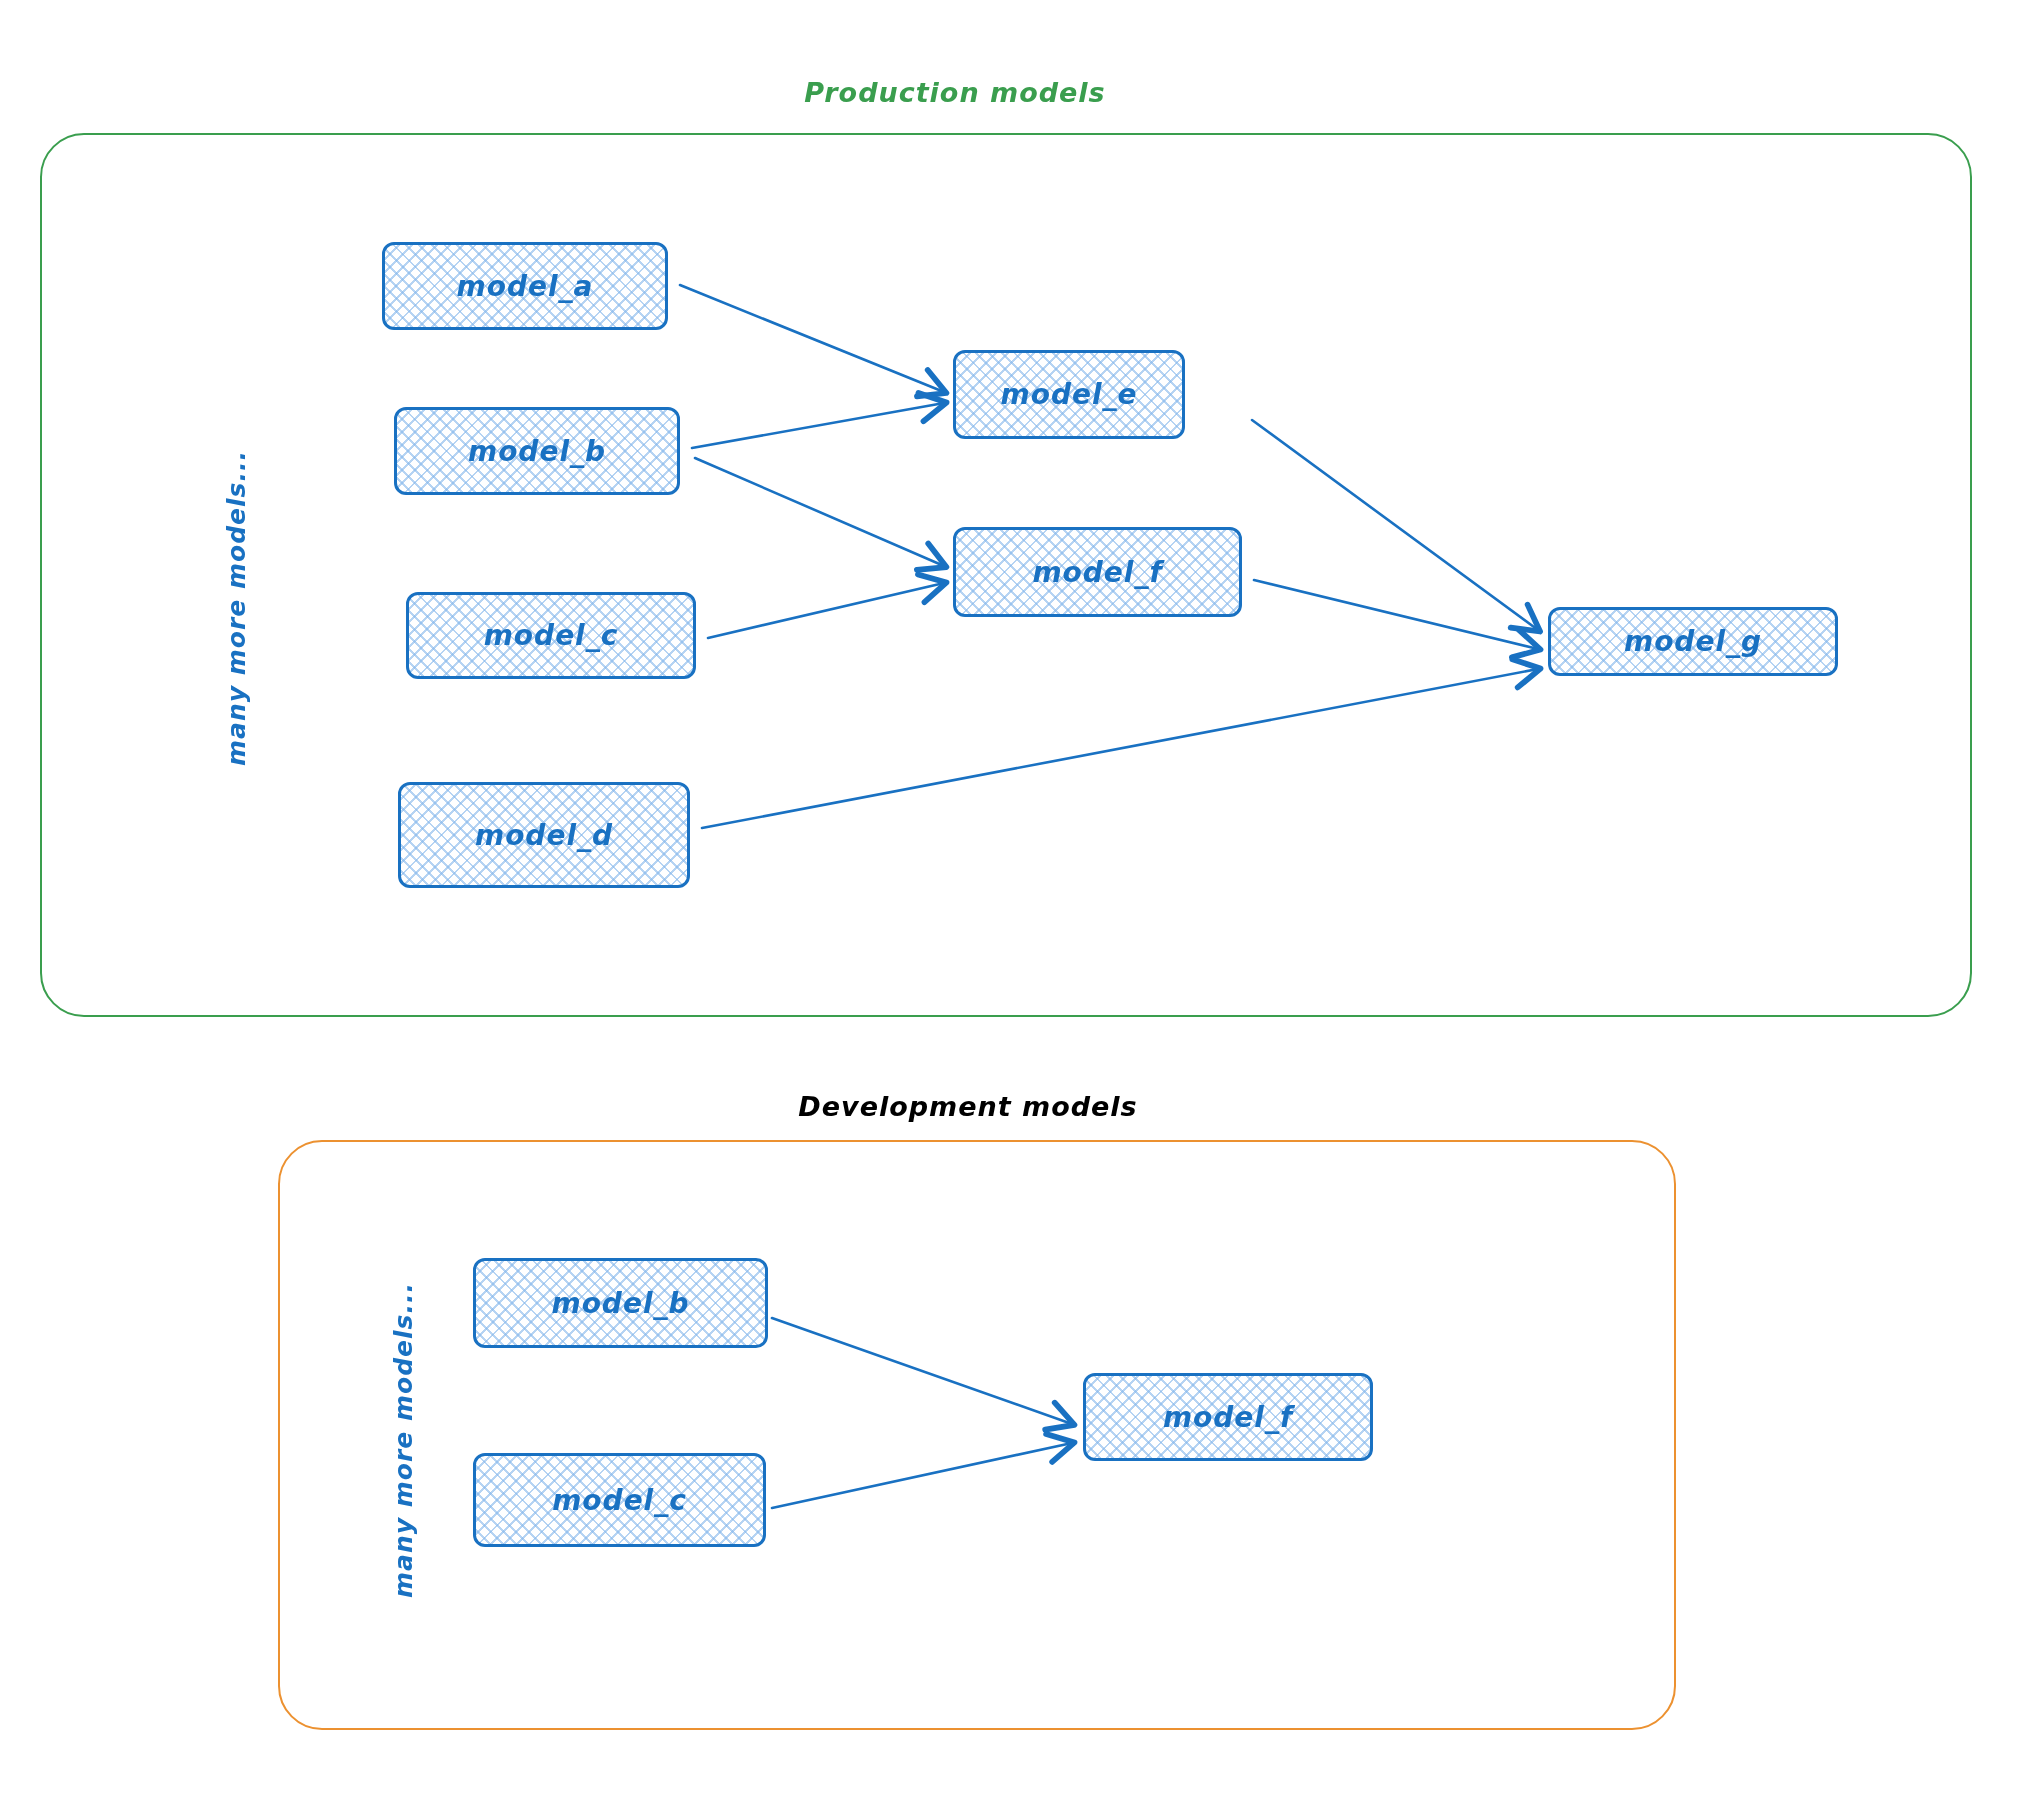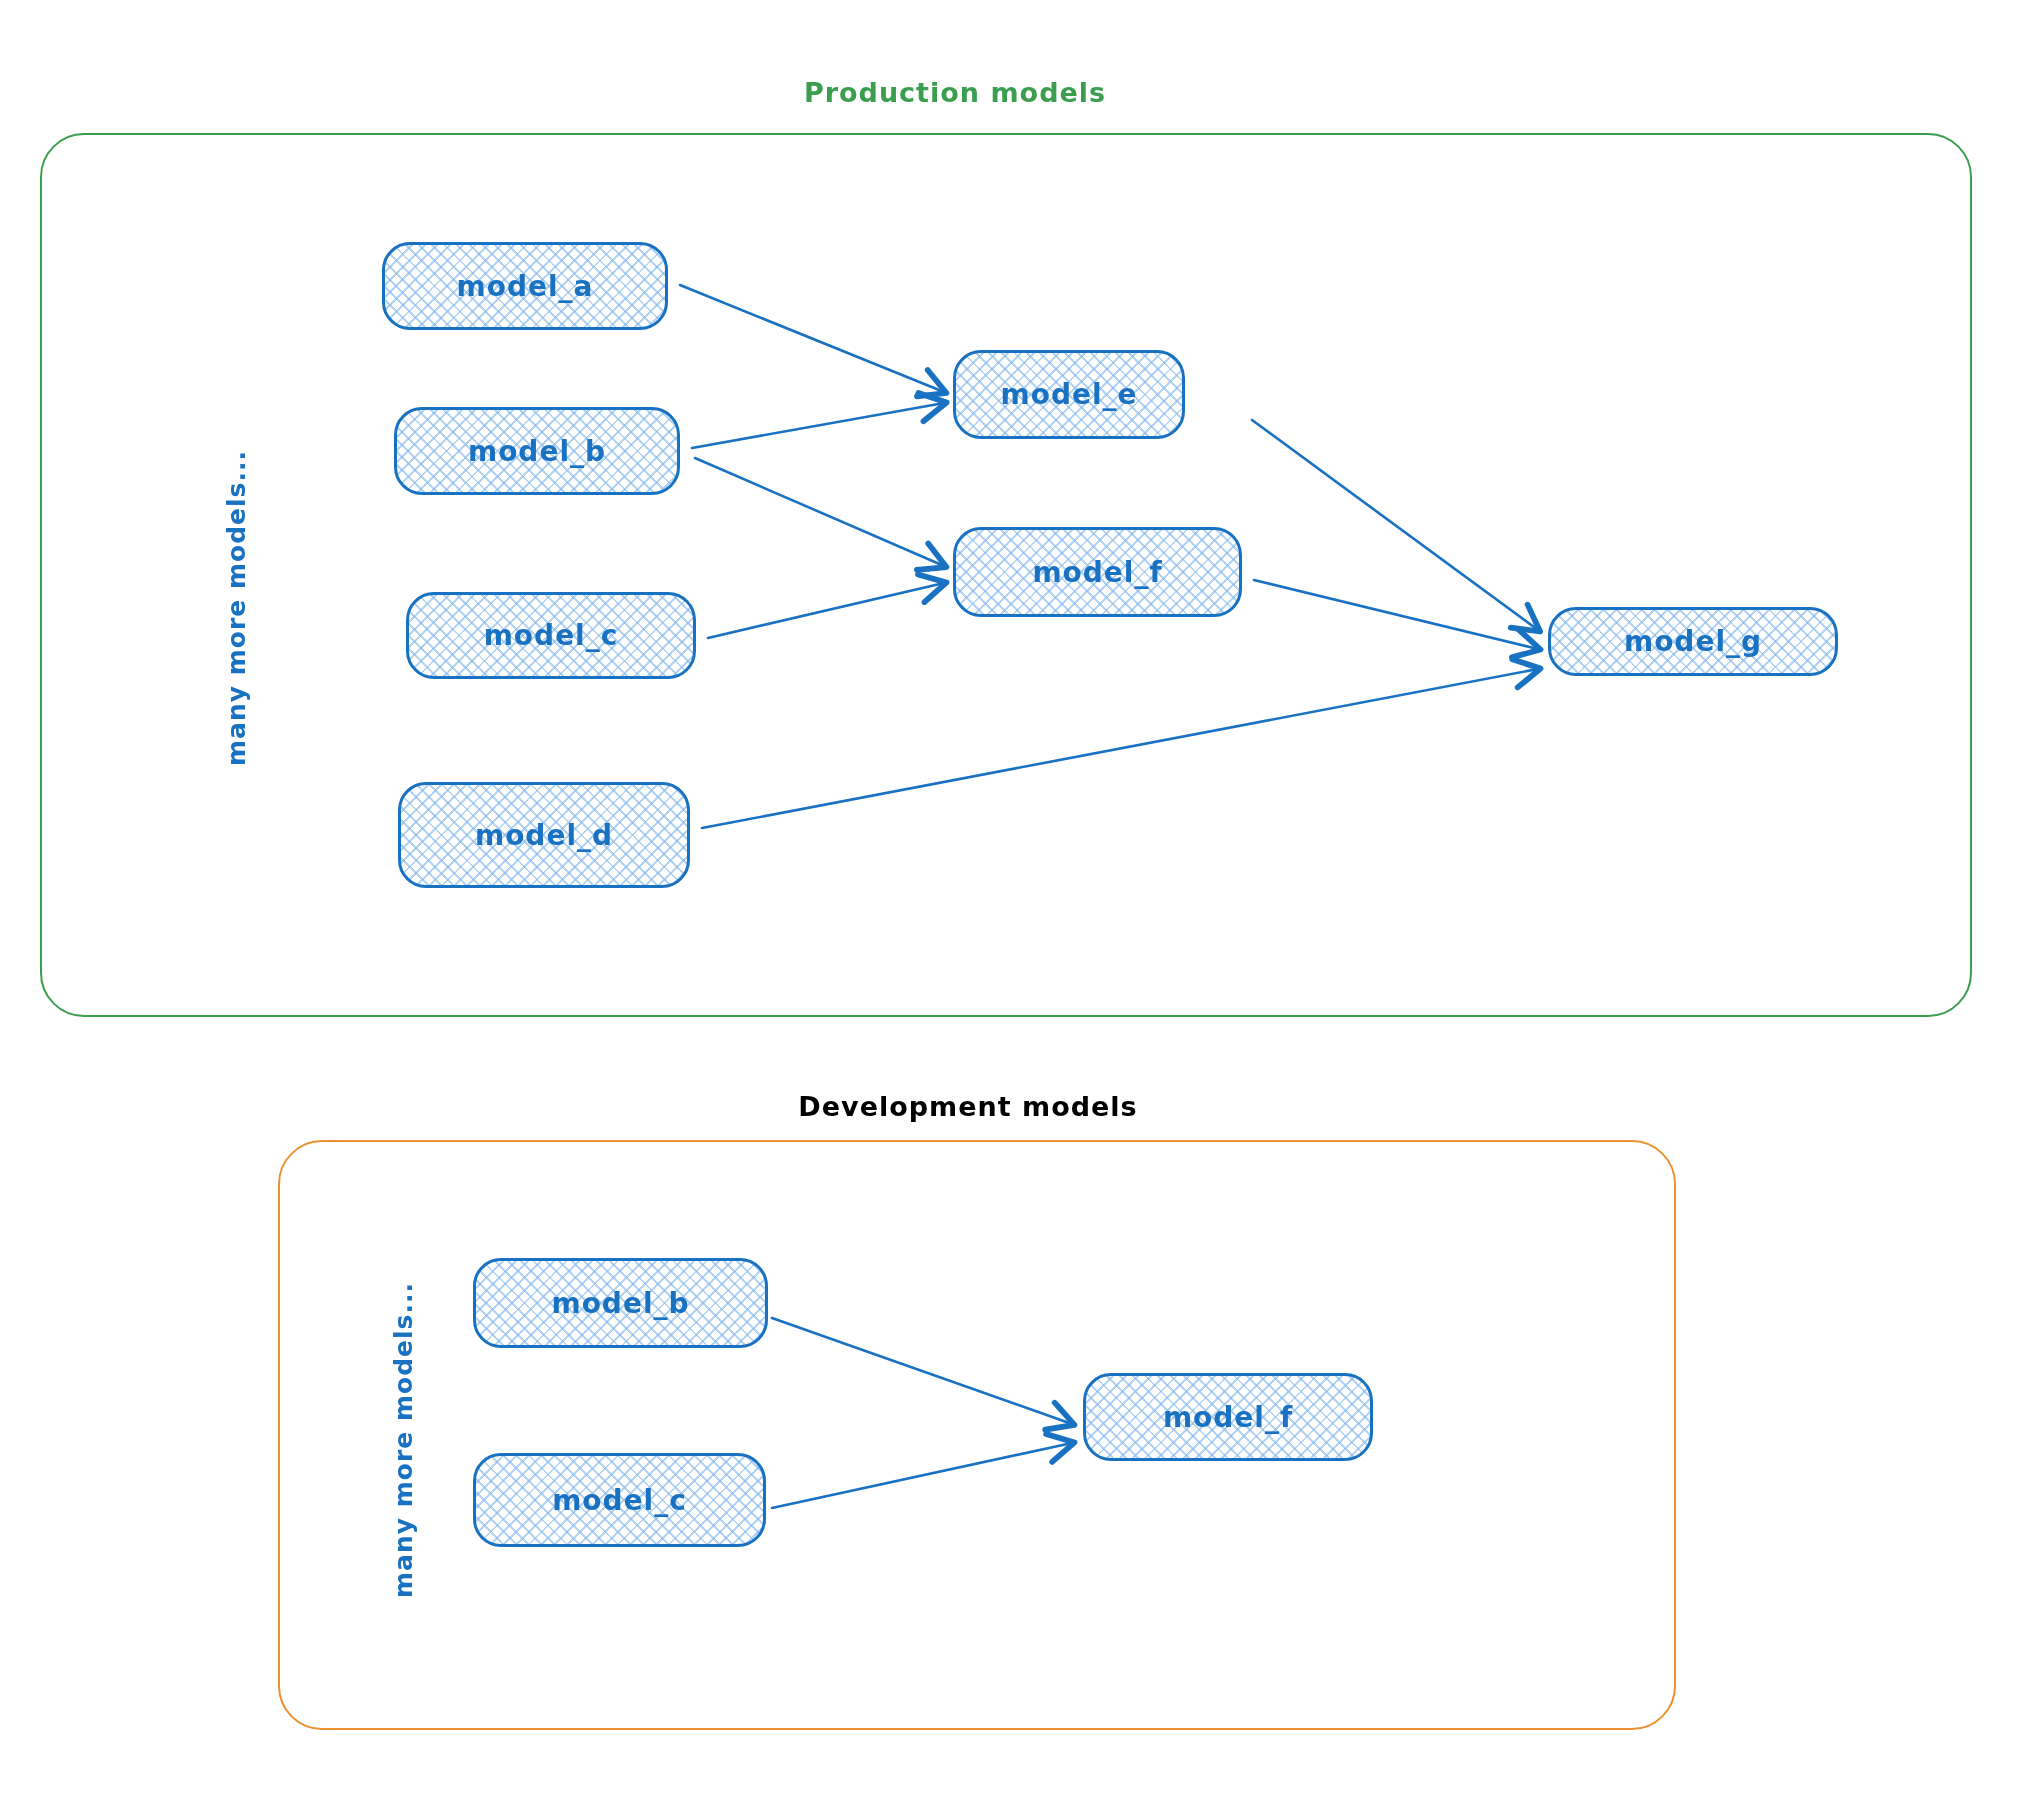--- a/index.html
+++ b/index.html
@@ -2,20 +2,21 @@
 <html><head>
 <meta charset="utf-8">
 <style>
   html, body { margin: 0; padding: 0; background: #ffffff; }
   #canvas {
     position: relative;
     width: 2024px; height: 1818px;
     background: #ffffff;
     font-family: "DejaVu Sans", "Liberation Sans", sans-serif;
     overflow: hidden;
+    font-style: italic;
   }
   #edge-layer {
     position: absolute; left: 0; top: 0;
     width: 2024px; height: 1818px;
     pointer-events: none;
   }
   .frame {
     position: absolute;
     border: 2.5px solid;
     border-radius: 44px;
@@ -37,21 +38,21 @@
     color: #1971c2;
     font-size: 25px;
     letter-spacing: 1px;
     white-space: nowrap;
     font-weight: bold;
   }
   .node {
     position: absolute;
     box-sizing: border-box;
     border: 3px solid #1971c2;
-    border-radius: 28px;
+    border-radius: 12px;
     display: flex;
     align-items: center;
     justify-content: center;
     color: #1971c2;
     font-size: 28px;
     font-weight: bold;
     letter-spacing: 1px;
     background-color: #ffffff;
     background-image:
       repeating-linear-gradient(45deg,  rgba(133,183,235,0.60) 0px, rgba(133,183,235,0.60) 2px, transparent 2px, transparent 9px),

